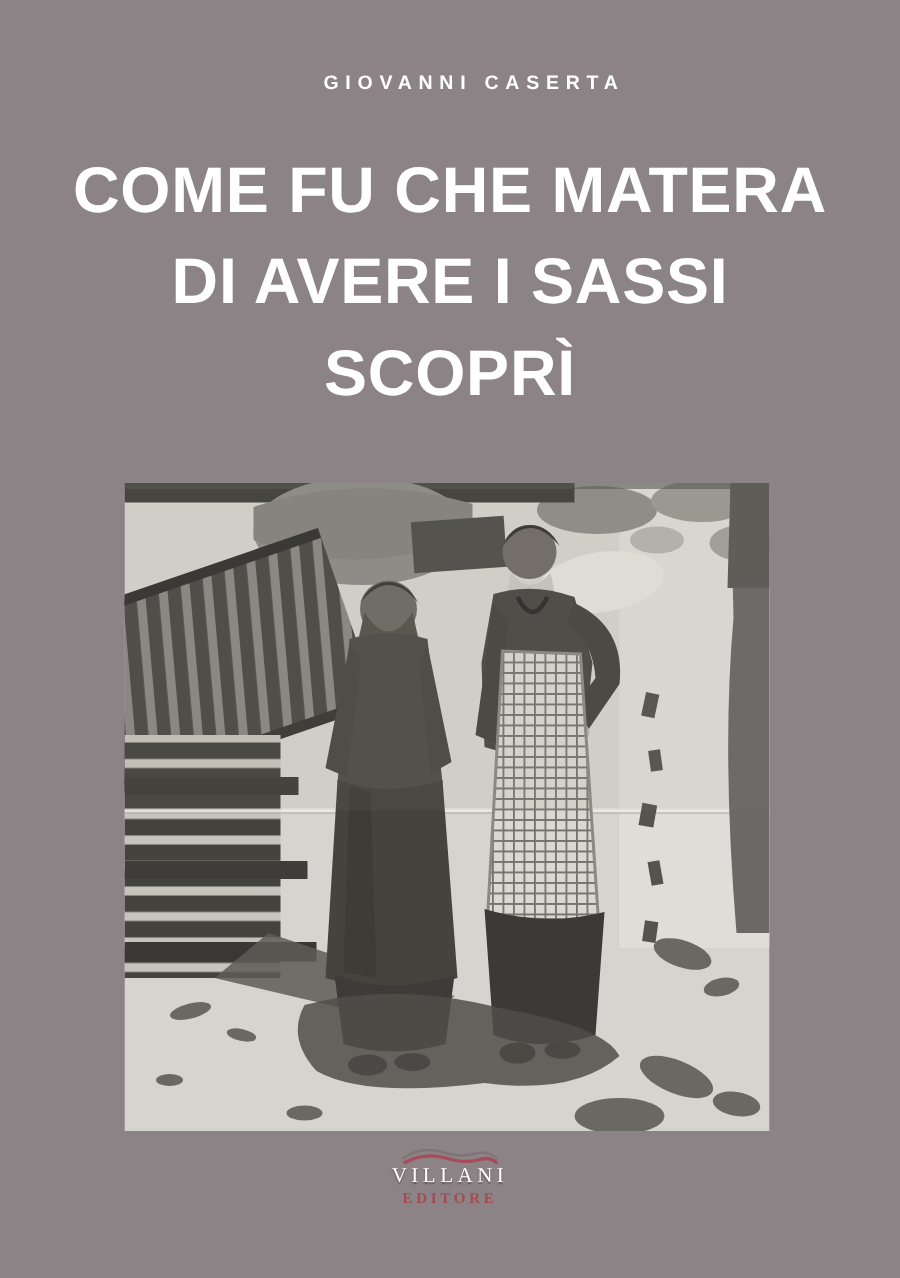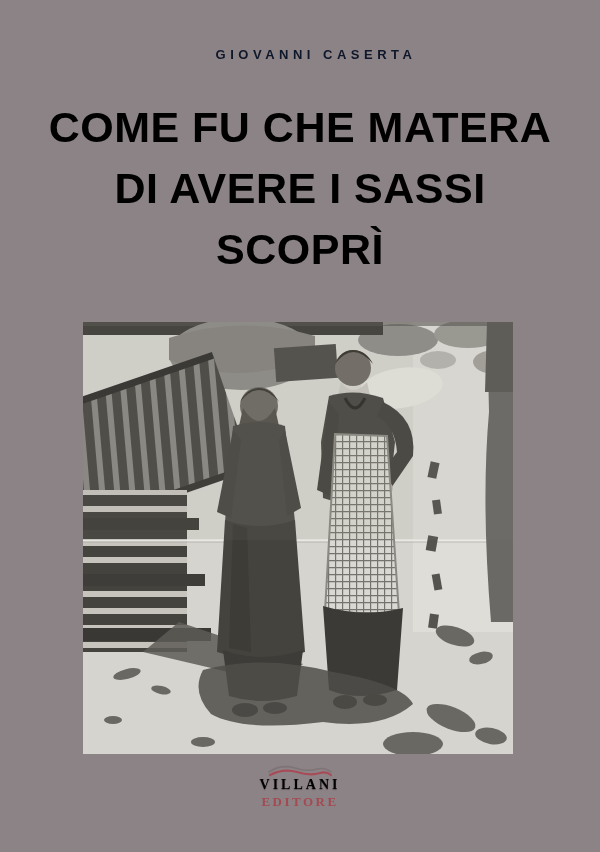--- a/index.html
+++ b/index.html
@@ -12,52 +12,52 @@
   }
   .cover{
     position:absolute;inset:0;
     background:#8C8386;
   }
   .author{
     position:absolute;top:47px;left:0;right:0;
     text-align:center;
     font-size:13px;font-weight:700;
     letter-spacing:4.5px;
-    color:#0f172a;
+    color:#ffffff;
     padding-left:32px;
   }
   .title{
     position:absolute;top:97px;left:0;right:0;margin:0;
     text-align:center;
     font-size:43px;line-height:61px;font-weight:700;
     letter-spacing:0.5px;
-    color:#000000;
+    color:#ffffff;
   }
   .title span{display:block;}
   .photo{
     position:absolute;left:83px;top:322px;width:430px;height:432px;
     line-height:0;
   }
   .photo svg{display:block;}
   .logo{
     position:absolute;left:0;right:0;top:763px;
     text-align:center;
   }
   .logo .swoosh{display:block;margin:0 auto;}
   .publisher-name{
     font-family:"Liberation Serif", serif;
-    font-size:14px;font-weight:700;
+    font-size:14px;font-weight:400;
     letter-spacing:3px;
-    color:#000000;
+    color:#ffffff;
     text-shadow:0 1px 1px rgba(60,50,52,.55);
     margin-top:-2px;
   }
   .publisher-subtitle{
     font-family:"Liberation Serif", serif;
-    font-size:13px;font-weight:700;
+    font-size:10px;font-weight:700;
     letter-spacing:2.5px;
     color:#A34A52;
     margin-top:1px;
   }
 </style>
 </head>
 <body>
 
 <div class="cover">
 

